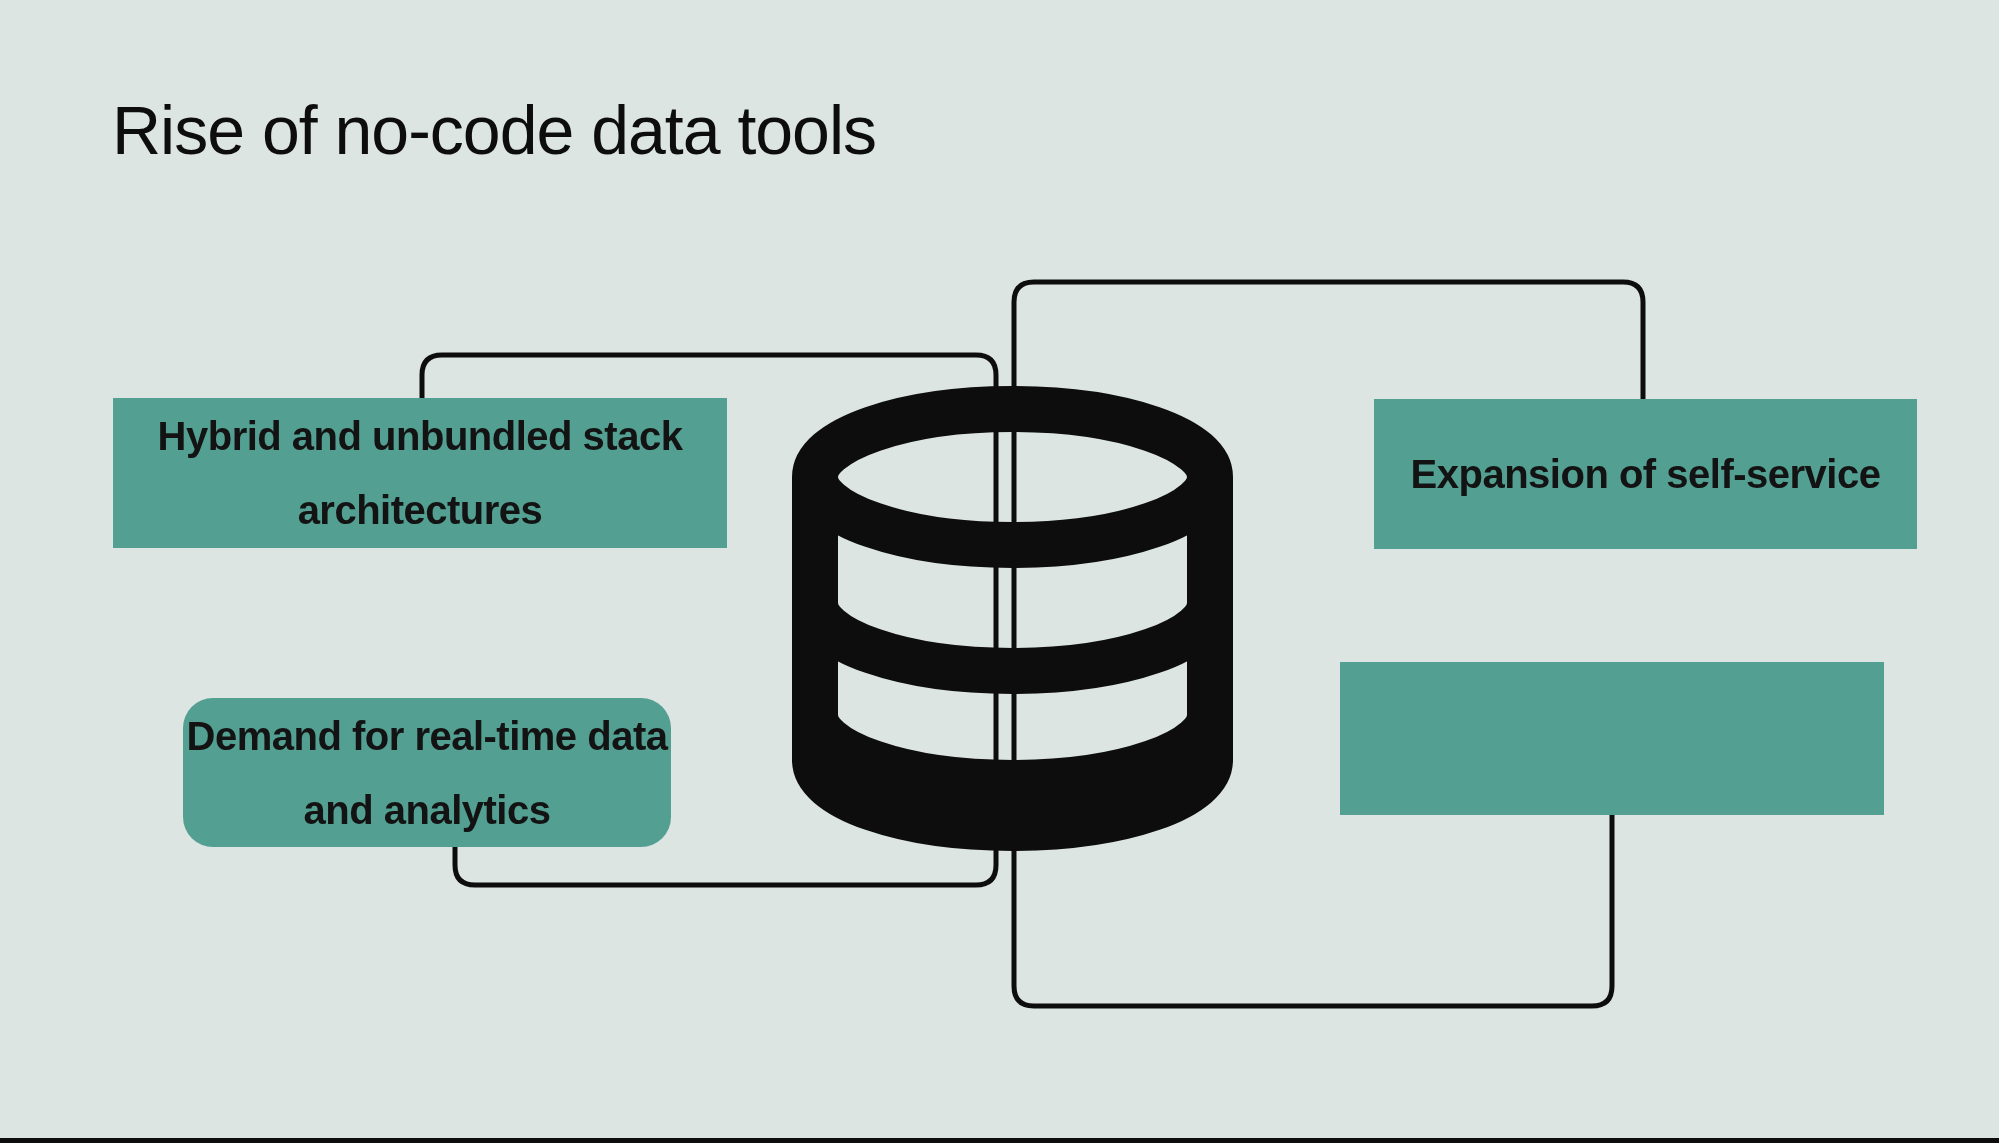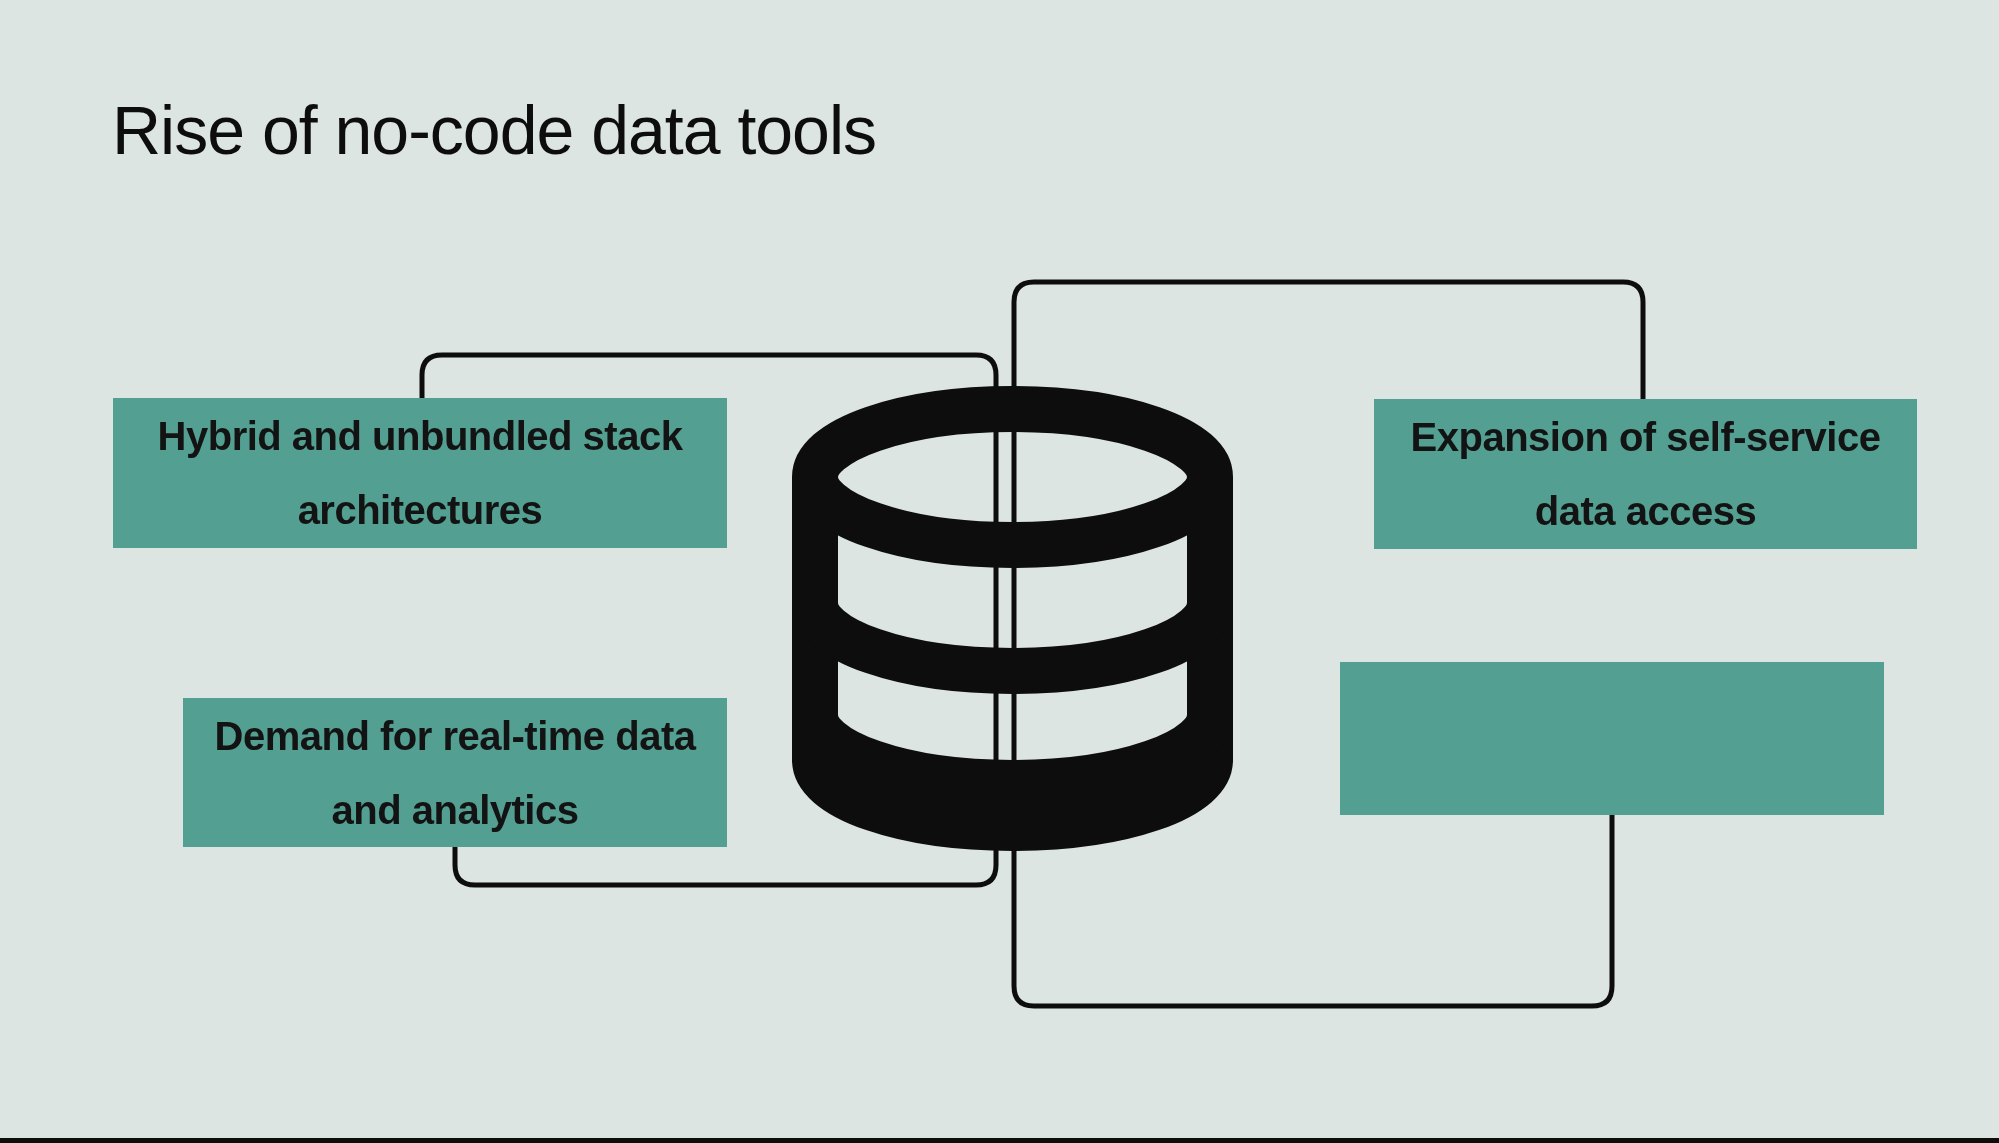--- a/index.html
+++ b/index.html
@@ -30,21 +30,21 @@
   .node{
     position:absolute;
     background:var(--accent);
     display:flex;flex-direction:column;align-items:center;justify-content:center;
     text-align:center;
     color:var(--text);
     font-weight:700;font-size:40px;letter-spacing:-0.5px;
   }
   .node span{display:block;line-height:74px;white-space:nowrap;}
   .node-hybrid   {left:113px; top:398px; width:614px; height:150px;}
-  .node-demand   {left:183px; top:698px; width:544px; height:149px;}
+  .node-demand   {left:183px; top:698px; width:488px; height:149px;border-radius:30px;}
   .node-expansion{left:1374px;top:399px; width:543px; height:150px;}
   .node-shift    {left:1340px;top:662px; width:544px; height:153px;}
   .bottom-bar{
     position:absolute;left:0;right:0;bottom:0;height:5px;
     background:var(--ink);
   }
 </style>
 </head>
 <body>
 
@@ -73,21 +73,20 @@
     <span>architectures</span>
   </div>
 
   <div class="node node-demand">
     <span>Demand for real-time data</span>
     <span>and analytics</span>
   </div>
 
   <div class="node node-expansion">
     <span>Expansion of self-service</span>
-    <span>data access</span>
   </div>
 
   <div class="node node-shift">
   </div>
 
   <div class="bottom-bar"></div>
 
 </div>
 
 </body></html>

